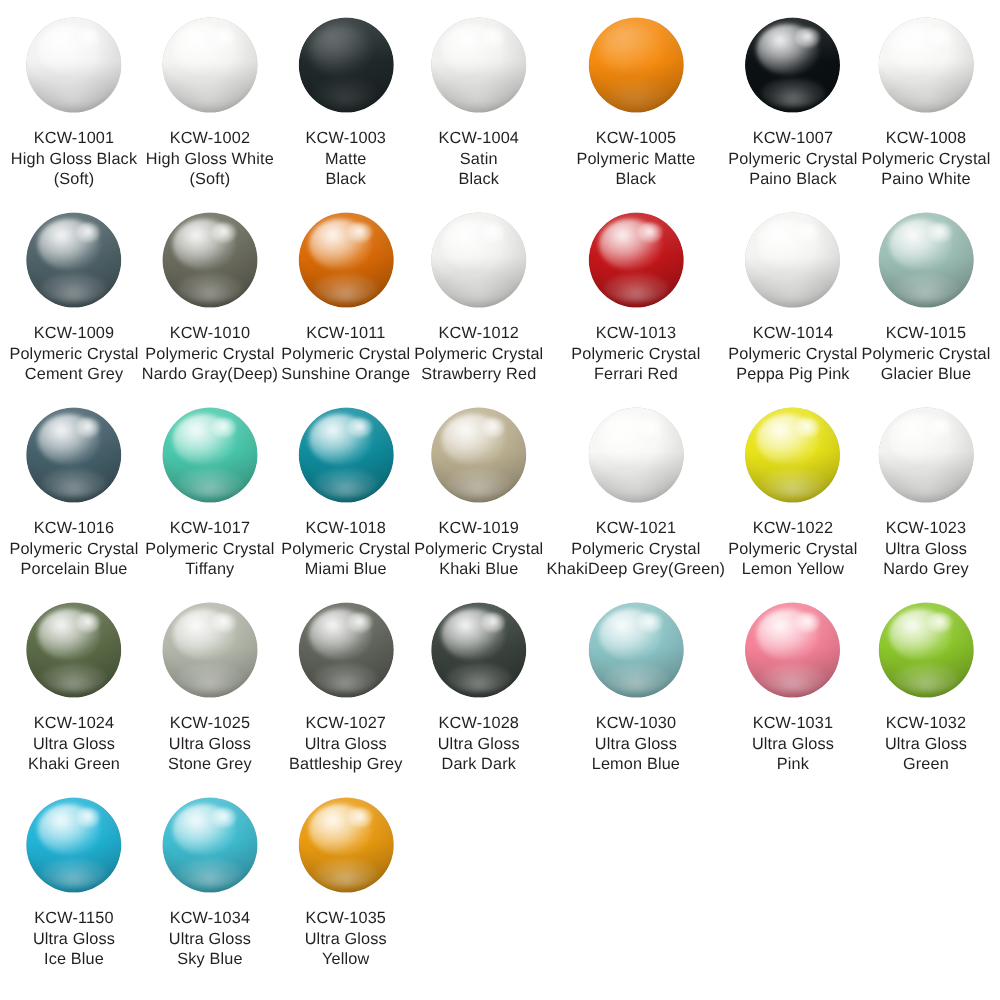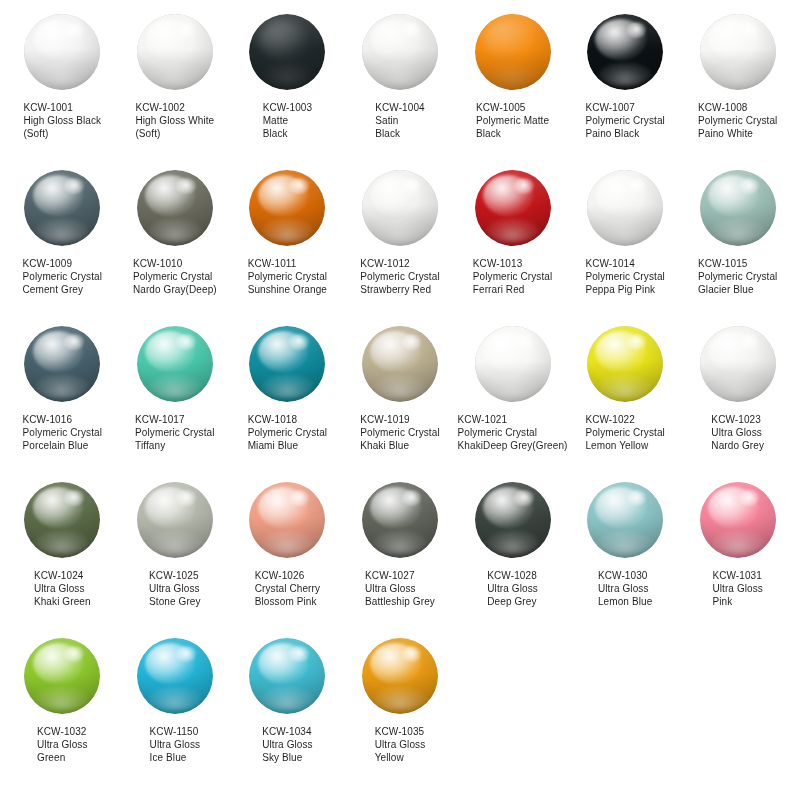--- a/index.html
+++ b/index.html
@@ -115,23 +115,23 @@
   
   .sphere.matte .hl-main {
     opacity: 0.30;
     filter: blur(4px);
   }
   .sphere.matte .hl-spot { opacity: 0; }
   .sphere.matte .hl-bounce { opacity: 0.35; filter: blur(4px); }
 
   .caption {
     margin-top: 2px;
-    text-align: left;
+    text-align: center;
     line-height: 1.28;
-    font-size: 10px;
+    font-size: 13px;
     letter-spacing: 0.01em;
     white-space: nowrap;
   }
   .caption .code {
     display: block;
   }
   .caption .name-line {
     display: block;
   }
 </style>
@@ -503,36 +503,20 @@
       </div>
       <div class="caption">
         <span class="code">KCW-1025</span>
         <span class="name-line">Ultra Gloss</span>
         <span class="name-line">Stone Grey</span>
       </div>
     </div>
     <div class="swatch-cell">
       <div class="sphere-wrap">
         <div class="sphere">
-          <div class="base" style="background: linear-gradient(rgb(241, 172, 150) 0%, rgb(239, 158, 133) 46%, rgb(191, 126, 106) 100%);"></div>
-          <div class="hl-main"></div>
-          <div class="hl-spot"></div>
-          <div class="hl-bounce"></div>
-          <div class="shade"></div>
-        </div>
-      </div>
-      <div class="caption">
-        <span class="code">KCW-1026</span>
-        <span class="name-line">Crystal Cherry</span>
-        <span class="name-line">Blossom Pink</span>
-      </div>
-    </div>
-    <div class="swatch-cell">
-      <div class="sphere-wrap">
-        <div class="sphere">
           <div class="base" style="background: linear-gradient(rgb(118, 122, 114) 0%, rgb(96, 100, 91) 46%, rgb(77, 80, 73) 100%);"></div>
           <div class="hl-main"></div>
           <div class="hl-spot"></div>
           <div class="hl-bounce"></div>
           <div class="shade"></div>
         </div>
       </div>
       <div class="caption">
         <span class="code">KCW-1027</span>
         <span class="name-line">Ultra Gloss</span>
@@ -545,21 +529,21 @@
           <div class="base" style="background: linear-gradient(rgb(86, 94, 89) 0%, rgb(59, 68, 62) 46%, rgb(47, 54, 50) 100%);"></div>
           <div class="hl-main"></div>
           <div class="hl-spot"></div>
           <div class="hl-bounce"></div>
           <div class="shade"></div>
         </div>
       </div>
       <div class="caption">
         <span class="code">KCW-1028</span>
         <span class="name-line">Ultra Gloss</span>
-        <span class="name-line">Deep Grey</span>
+        <span class="name-line">Dark Dark</span>
       </div>
     </div>
     <div class="swatch-cell">
       <div class="sphere-wrap">
         <div class="sphere">
           <div class="base" style="background: linear-gradient(rgb(155, 204, 206) 0%, rgb(139, 196, 198) 46%, rgb(111, 157, 158) 100%);"></div>
           <div class="hl-main"></div>
           <div class="hl-spot"></div>
           <div class="hl-bounce"></div>
           <div class="shade"></div>

